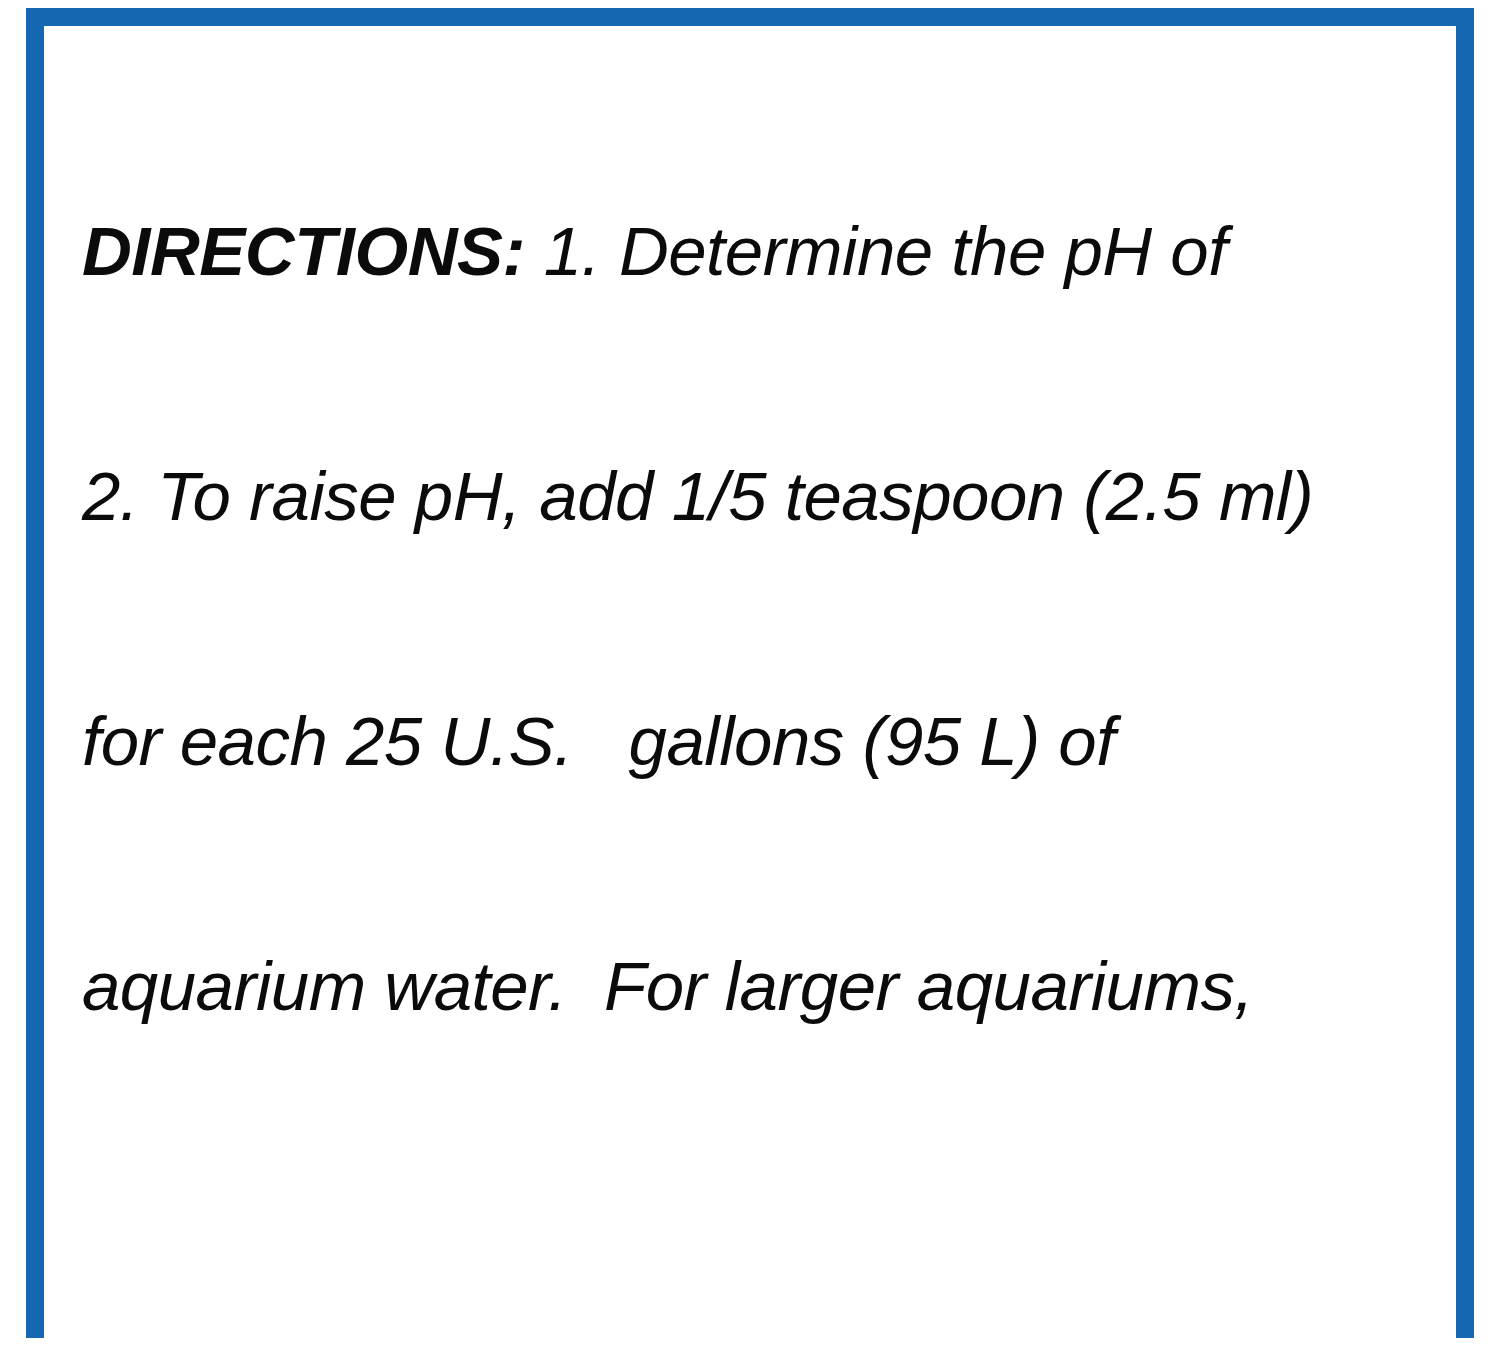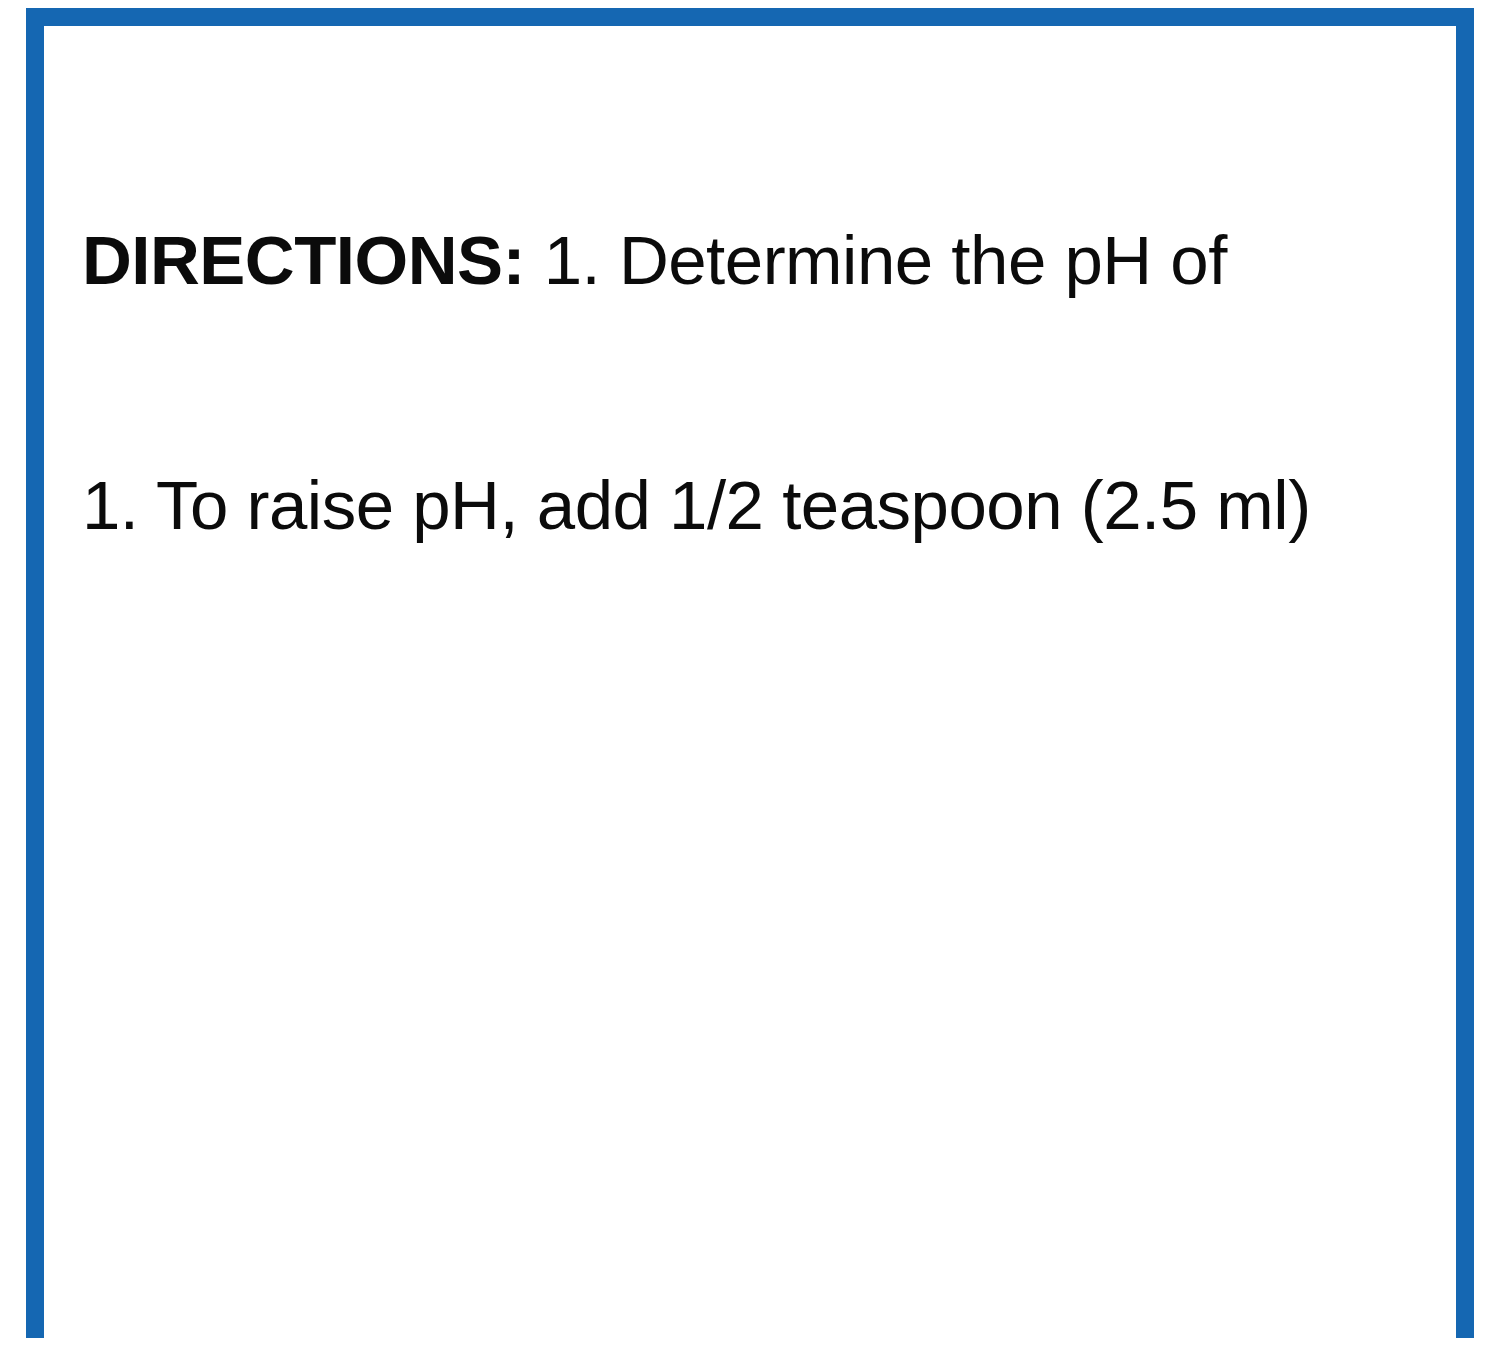--- a/index.html
+++ b/index.html
@@ -23,22 +23,23 @@
     border: 18px solid #1567b2;
     border-bottom-width: 0;
     background: #ffffff;
   }
   .inner {
     position: absolute;
     left: 0;
     top: 0;
     right: 0;
     bottom: 0;
-    padding: 30px 34px 0 38px;
+    padding: 21px 34px 0 38px;
     box-sizing: border-box;
+    font-style: italic;
   }
   .directions-body {
     font-size: 69px;
     line-height: 1.185;
     color: #0b0b0b;
     letter-spacing: -0.5px;
     font-weight: 400;
     white-space: pre-wrap;
     word-spacing: 0px;
   }
@@ -51,21 +52,23 @@
     white-space: pre;
   }
 </style>
 </head>
 <body>
 
 <div class="label-panel">
   <div class="inner">
     <div class="directions-body">
       <span class="line"><span class="heading">DIRECTIONS:</span><span> 1. Determine the pH of</span></span>
-      <span class="line">1. To raise pH, add 1/2 teaspoon (2.5 ml)</span>
+      <span class="line">2. To raise pH, add 1/5 teaspoon (2.5 ml)</span>
+      <span class="line">for each 25 U.S.   gallons (95 L) of</span>
+      <span class="line">aquarium water.  For larger aquariums,</span>
       
       
       
       
       
       
       
       
       
     </div>

